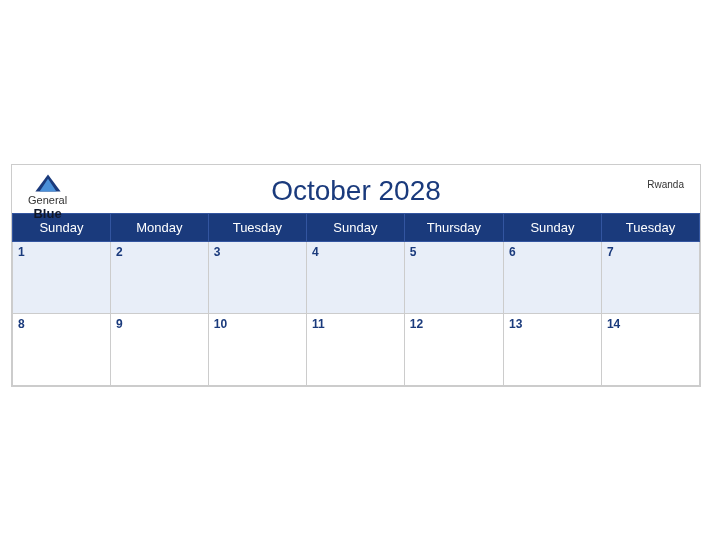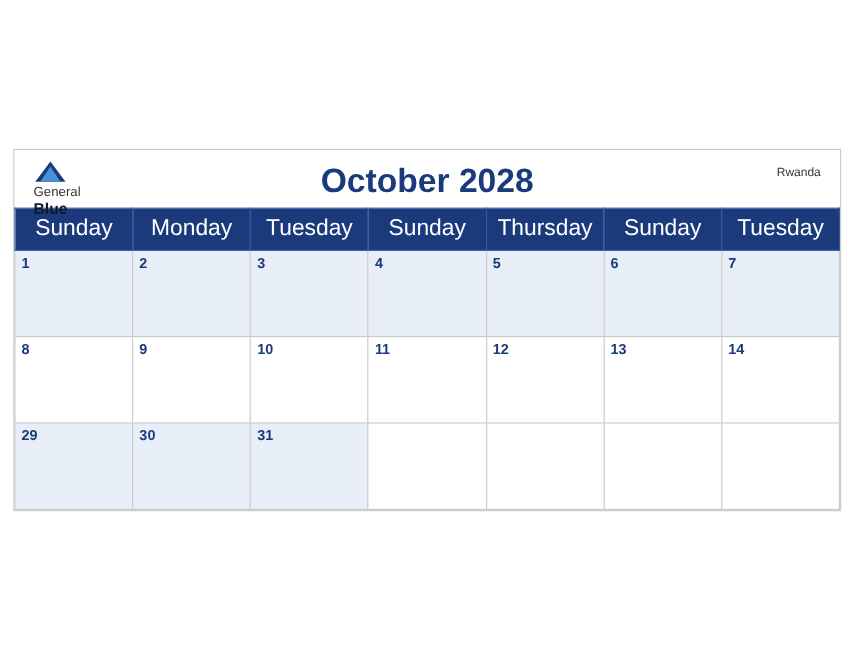--- a/index.html
+++ b/index.html
@@ -23,20 +23,21 @@
       justify-content: center;
       padding: 10px 16px 6px;
       position: relative;
     }
     .logo-area {
       position: absolute;
       left: 16px;
       top: 8px;
       display: flex;
       flex-direction: column;
+      align-items: center;
     }
     .logo-text-general {
       font-size: 11px;
       color: #333;
       font-weight: normal;
     }
     .logo-text-blue {
       font-size: 13px;
       color: #0f172a;
       font-weight: bold;
@@ -49,33 +50,33 @@
     .country-label {
       position: absolute;
       right: 16px;
       top: 14px;
       font-size: 10px;
       color: #333;
     }
     .calendar-title {
       font-size: 28px;
       color: #1a3a7c;
-      font-weight: bold;
+      font-weight: normal;
       text-align: center;
     }
     .calendar-grid {
       width: 100%;
       border-collapse: collapse;
     }
     .calendar-grid th {
       background-color: #1a3a7c;
       color: #fff;
       text-align: center;
-      padding: 6px 4px;
-      font-size: 19px;
+      padding: 6px 22px;
+      font-size: 13px;
       border: 1px solid #3355a0;
       font-weight: normal;
     }
     .calendar-grid td {
       border: 1px solid #ccc;
       width: calc(100% / 7);
       height: 72px;
       vertical-align: top;
       padding: 3px 5px;
       font-size: 12px;
@@ -138,24 +139,15 @@
         </tr>
         <tr>
           <td><span class="day-num">8</span></td>
           <td><span class="day-num">9</span></td>
           <td><span class="day-num">10</span></td>
           <td><span class="day-num">11</span></td>
           <td><span class="day-num">12</span></td>
           <td><span class="day-num">13</span></td>
           <td><span class="day-num">14</span></td>
         </tr>
-        <tr>
-          <td><span class="day-num">29</span></td>
-          <td><span class="day-num">30</span></td>
-          <td><span class="day-num">31</span></td>
-          <td class="empty-cell"></td>
-          <td class="empty-cell"></td>
-          <td class="empty-cell"></td>
-          <td class="empty-cell"></td>
-        </tr>
       </tbody>
   </table>
 </div>
 
 </body></html>

